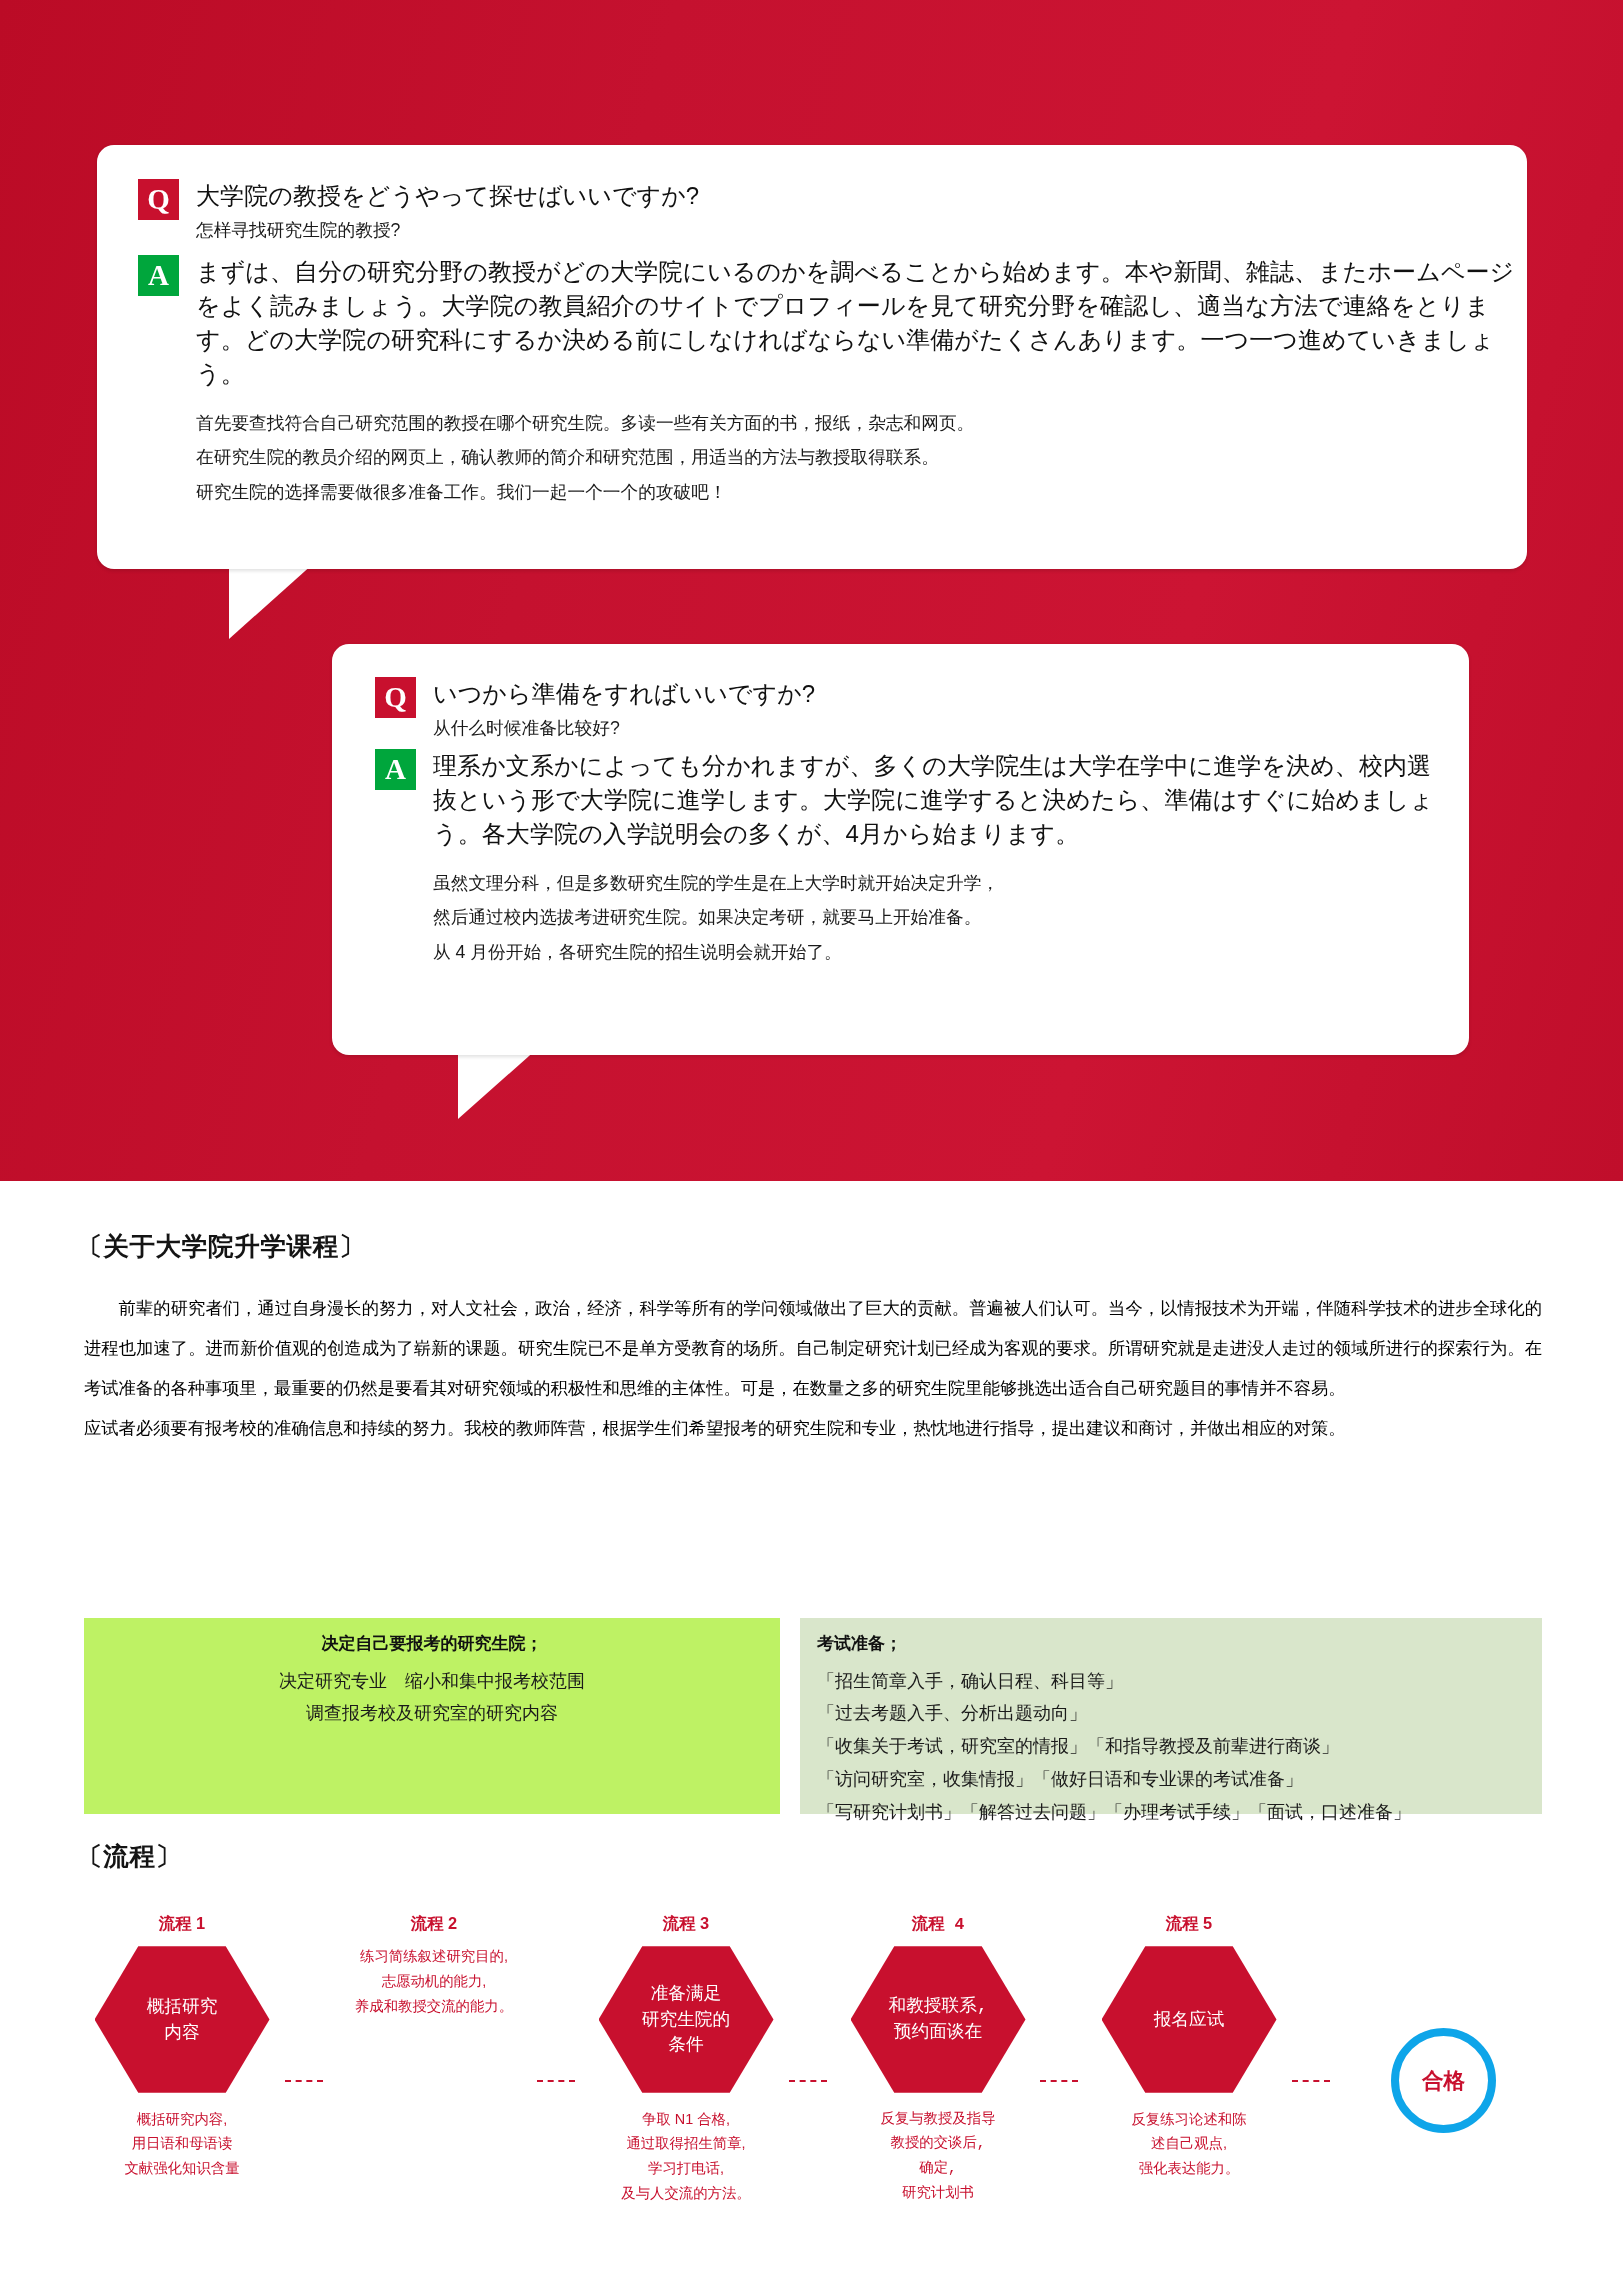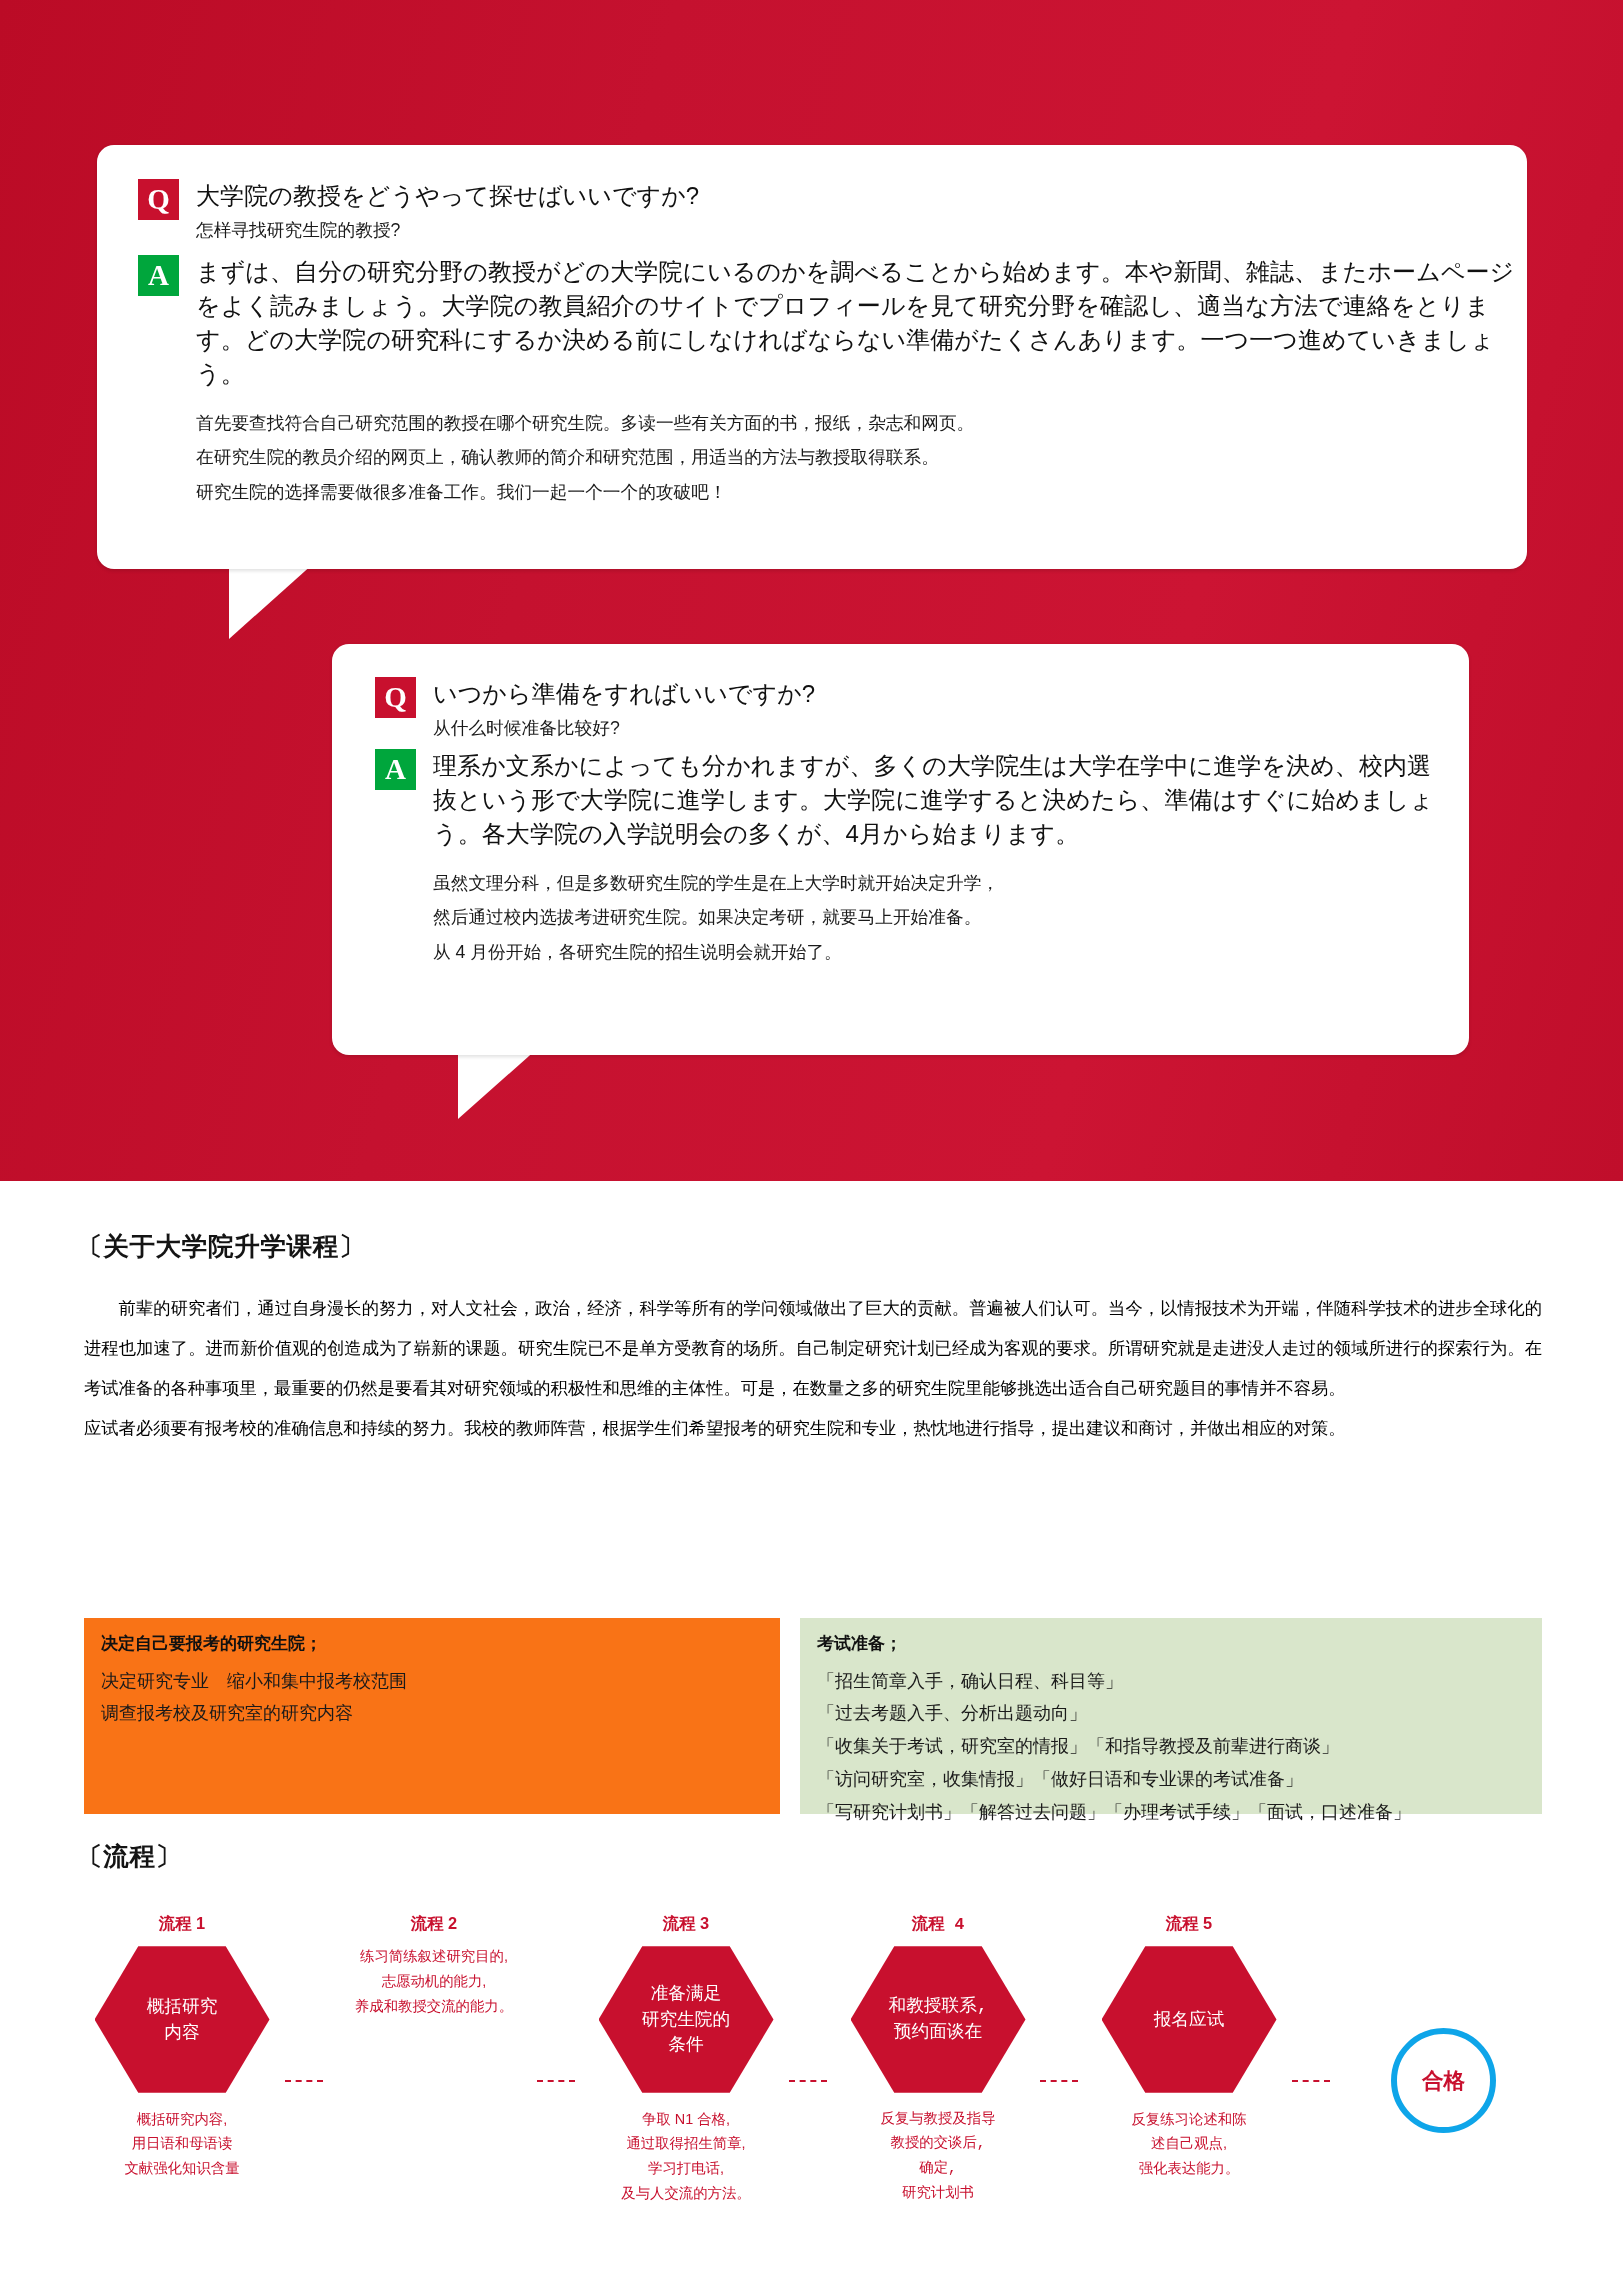--- a/index.html
+++ b/index.html
@@ -112,21 +112,21 @@
     text-align: justify;
   }
   .body-copy p { margin: 0; text-indent: 2em; }
   .body-copy p.noindent { text-indent: 0; }
 
   
   .panel {
     position: absolute;
     padding: 14.4px 17px 17px 17px;
   }
-  .panel-left  { left: 84px; top: 425px; width: 696px; height: 196px; background: #f97316; }
+  .panel-left  { left: 84px; top: 425px; width: 696px; height: 196px; background: #bef264; text-align: center; }
   .panel-right { left: 800px; top: 425px; width: 742px; height: 196px; background: #d9e6cb; }
   .panel-title {
     font-size: 17px;
     font-weight: bold;
     color: #111;
     margin-bottom: 9.2px;
   }
   .panel-line {
     font-size: 18px;
     color: #1a1a1a;
@@ -168,21 +168,21 @@
     position: absolute;
     top: 167px;
     height: 0;
     border-top: 2px dashed #c8102e;
     width: 38px;
   }
   .circle-end {
     position: absolute;
     left: 1391px; top: 115px;
     width: 105px; height: 105px;
-    border: 6px solid #0ea5e9;
+    border: 8px solid #0ea5e9;
     border-radius: 50%;
     display: flex; align-items: center; justify-content: center;
     color: #c8102e;
     font-size: 21.6px;
     font-weight: bold;
   }
 </style>
 </head>
 <body>
 

